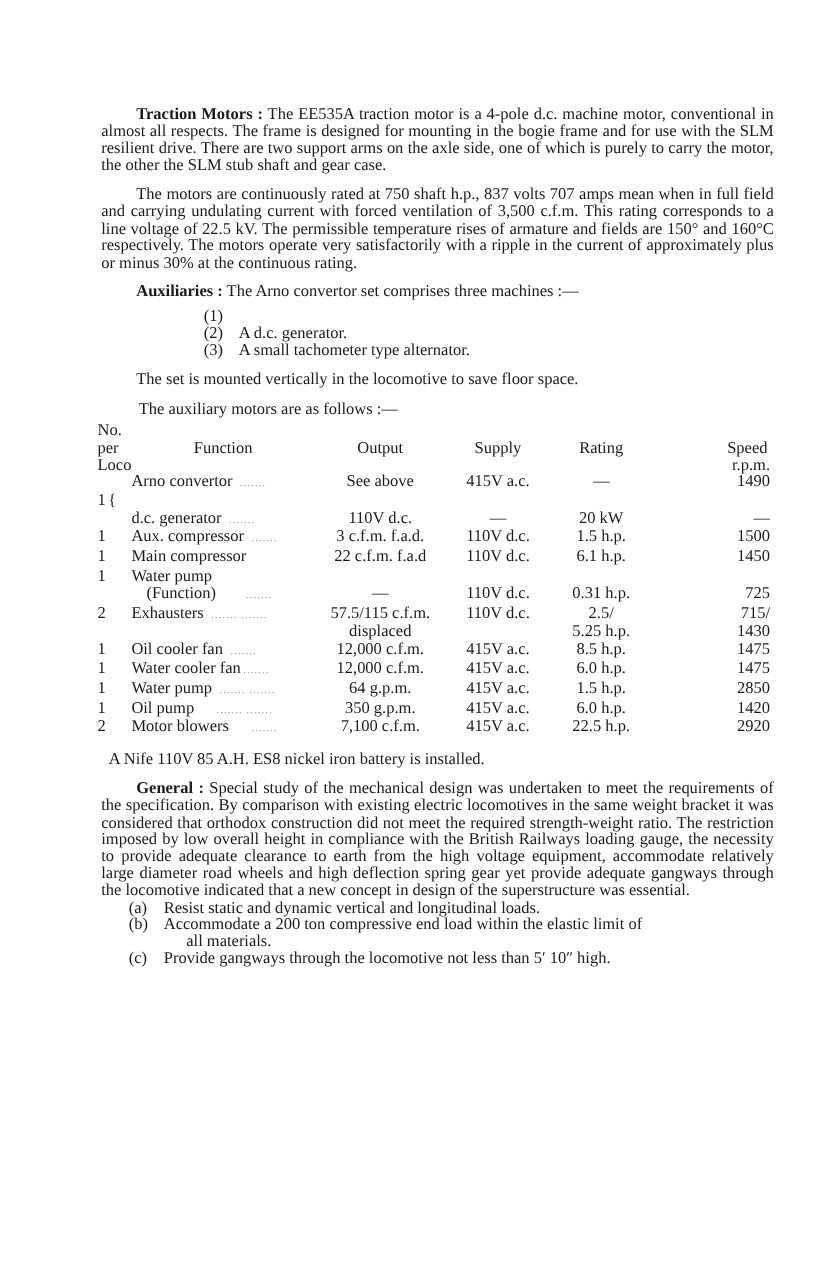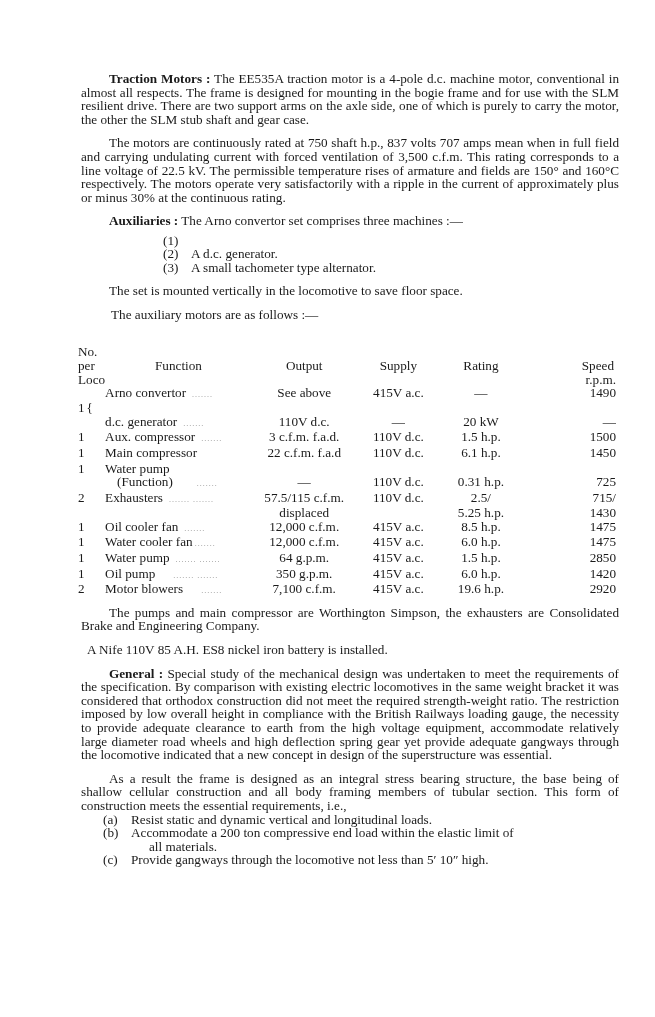--- a/index.html
+++ b/index.html
@@ -1,32 +1,32 @@
 <!DOCTYPE html>
 <html><head>
 <meta charset="utf-8">
 <style>
   html, body { margin: 0; padding: 0; }
   body {
     width: 655px; height: 1017px; background: #ffffff; overflow: hidden;
     font-family: "Liberation Serif", "DejaVu Serif", serif;
     color: #1a1a1a; position: relative;
   }
-  .page { position: absolute; left: 81px; top: 72px; width: 538px; font-size: 13.2px; line-height: 13.6px; }
+  .page { position: absolute; left: 81px; top: 84px; width: 538px; font-size: 13.2px; line-height: 13.6px; }
   p { margin: 0; text-align: justify; }
   .indent { text-indent: 28px; }
   .gap { margin-top: 10px; }
   .gap-sm { margin-top: 8px; }
   b { font-weight: bold; }
   .sub-indent { padding-left: 28px; }
   ol.list { list-style: none; margin: 6px 0 0 0; padding: 0 0 0 82px; }
   ol.list li { display: flex; line-height: 13.4px; }
   ol.list li .num { width: 28px; flex: 0 0 28px; }
   .center { text-align: left; }
-  table.aux { border-collapse: collapse; width: 540px; margin-top: 24px; font-size: 13.2px; }
+  table.aux { border-collapse: collapse; width: 540px; margin-top: 4px; font-size: 13.2px; }
   table.aux td, table.aux th { padding: 0; vertical-align: top; line-height: 13.6px; font-weight: normal; }
   table.aux th { vertical-align: bottom; }
   .c-no { width: 18px; text-align: left; }
   .c-fn { width: 138px; text-align: left; }
   .c-out { width: 110px; text-align: center; }
   .c-sup { width: 88px; text-align: center; }
   .c-rat { width: 86px; text-align: center; }
   .c-spd { width: 100px; text-align: right; padding-right: 2px !important; }
   .dots { color: #888; font-size: 8px; letter-spacing: 1px; margin-left: 6px; }
   .brace { font-size: 13px; }
@@ -174,34 +174,32 @@
         <td class="c-out">350 g.p.m.</td>
         <td class="c-sup">415V a.c.</td>
         <td class="c-rat">6.0   h.p.</td>
         <td class="c-spd">1420</td>
       </tr>
       <tr>
         <td class="c-no">2</td>
         <td class="c-fn"><span>Motor blowers</span><span class="dots" style="margin-left:18px;">.......</span></td>
         <td class="c-out">7,100 c.f.m.</td>
         <td class="c-sup">415V a.c.</td>
-        <td class="c-rat">19.6   h.p.</td>
+        <td class="c-rat">22.5   h.p.</td>
         <td class="c-spd">2920</td>
       </tr>
     </tbody>
   </table>
 
-  <p class="indent gap-sm">The pumps and main compressor are Worthington Simpson, the exhausters are Consolidated Brake and Engineering Company.</p>
 
   <p class="gap sub-indent" style="padding-left:6px;">A Nife 110V 85 A.H. ES8 nickel iron battery is installed.</p>
 
 
   <p class="indent gap"><b>General :</b> <span>Special study of the mechanical design was undertaken to meet the requirements of the specification. By comparison with existing electric locomotives in the same weight bracket it was considered that orthodox construction did not meet the required strength-weight ratio. The restriction imposed by low overall height in compliance with the British Railways loading gauge, the necessity to provide adequate clearance to earth from the high voltage equipment, accommodate relatively large diameter road wheels and high deflection spring gear yet provide adequate gangways through the locomotive indicated that a new concept in design of the superstructure was essential.</span></p>
 
-  <p class="indent gap">As a result the frame is designed as an integral stress bearing structure, the base being of shallow cellular construction and all body framing members of tubular section. This form of construction meets the essential requirements, i.e.,</p>
 
   <ol class="alpha">
     <li>
         <span class="num">(a)</span>
         <span class="txt">Resist static and dynamic vertical and longitudinal loads.</span>
       </li>
     <li>
         <span class="num">(b)</span>
         <span class="txt"><span>Accommodate a 200 ton compressive end load within the elastic limit of</span><br><span class="hang">all materials.</span></span>
       </li>

